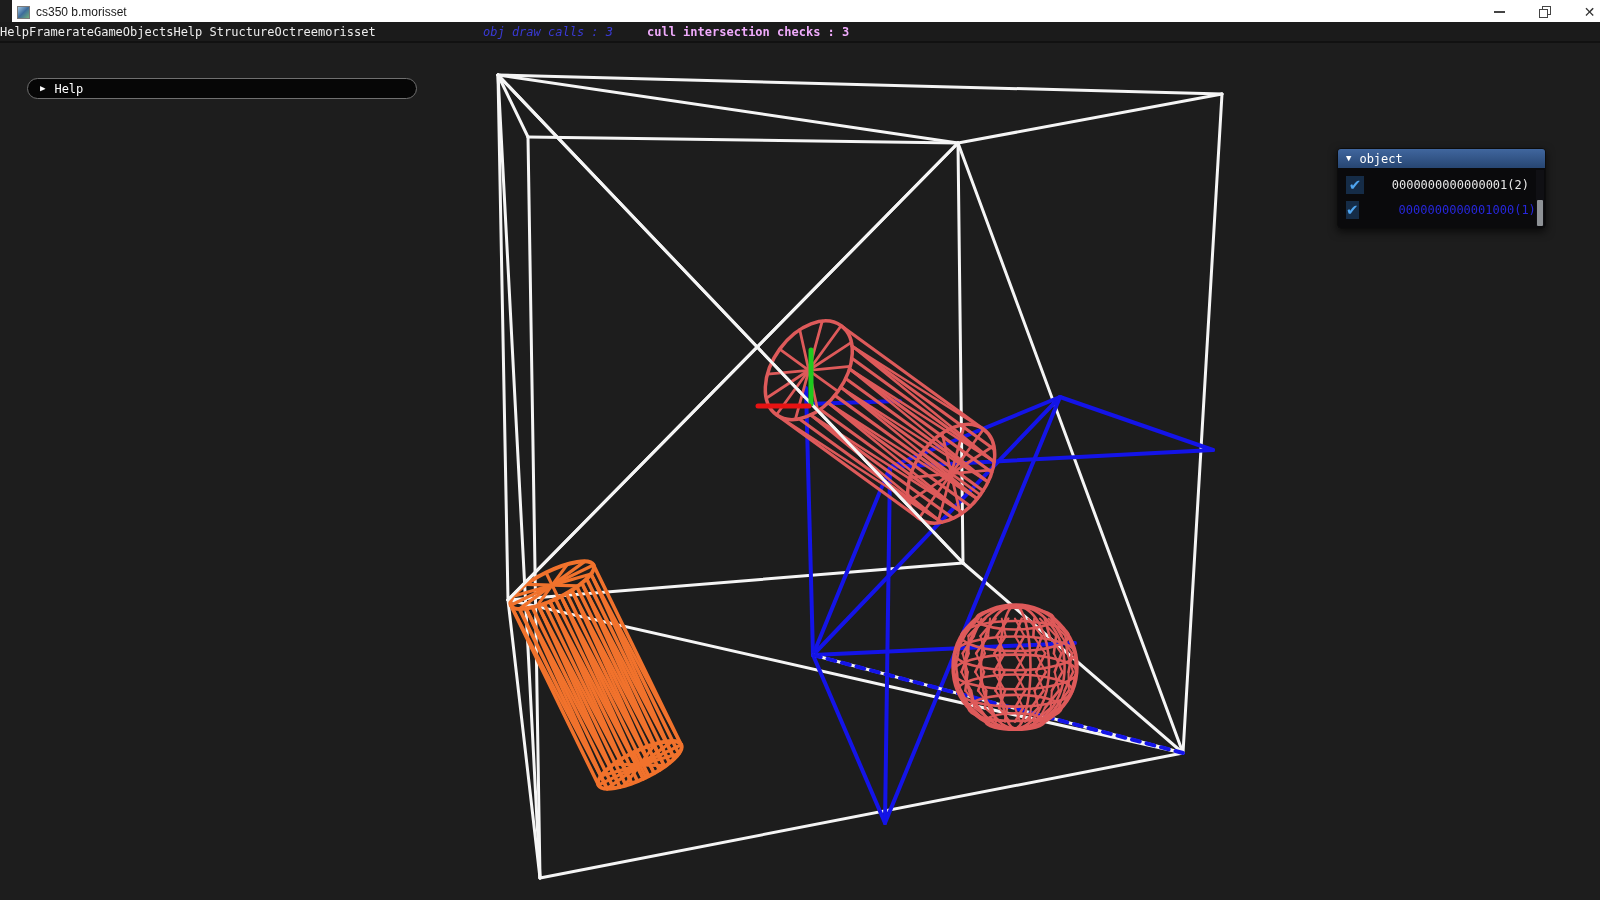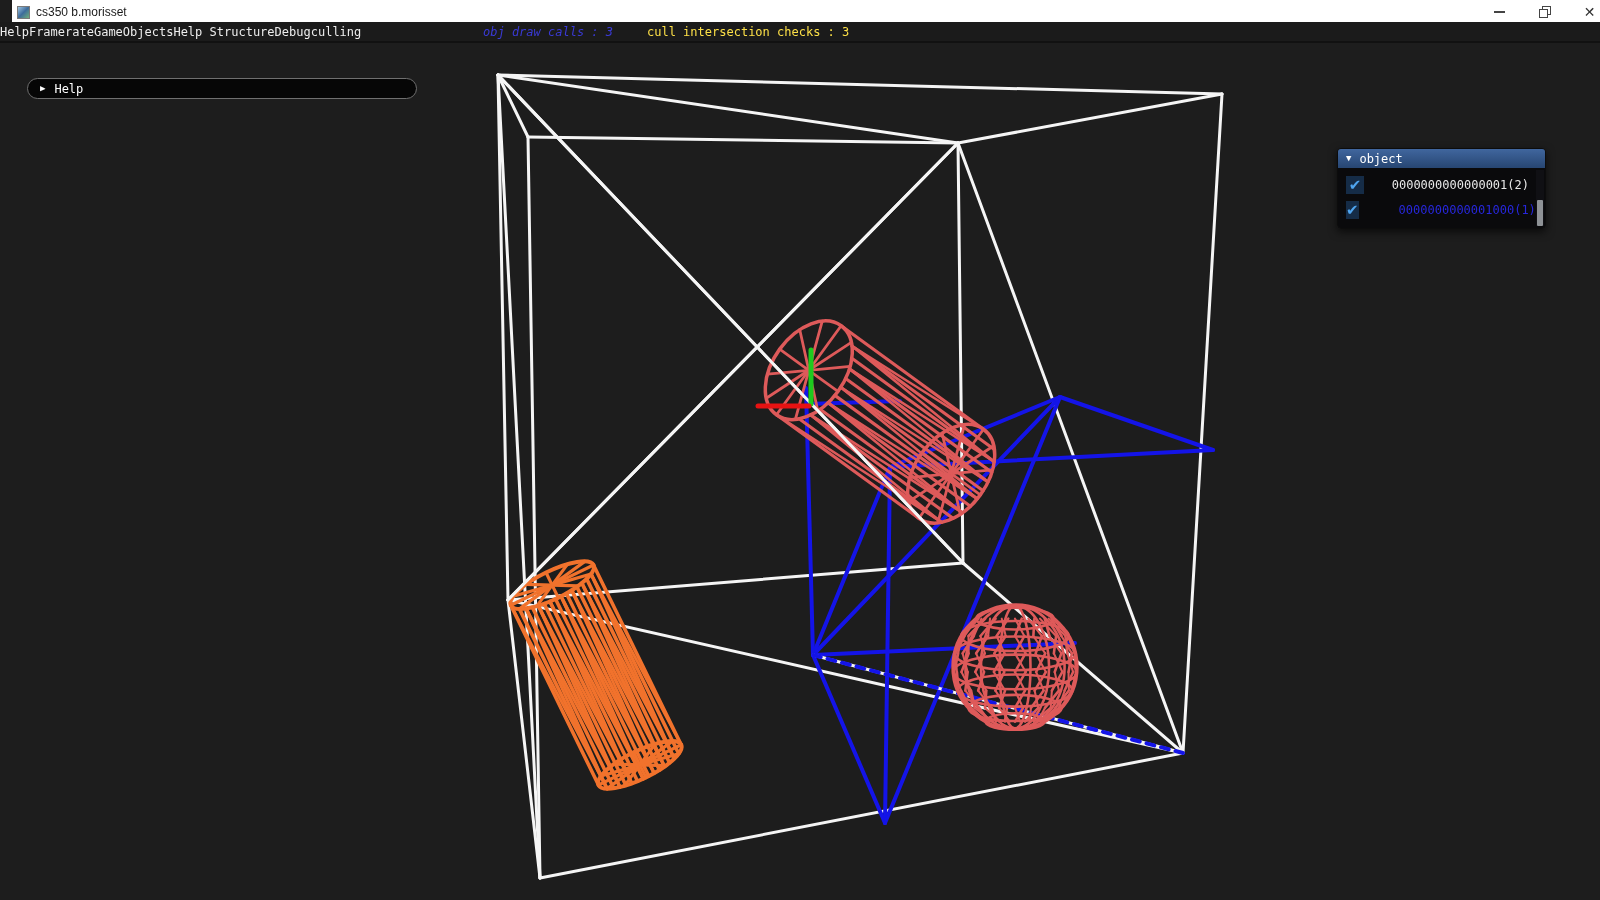--- a/index.html
+++ b/index.html
@@ -68,24 +68,24 @@
       <span class="close-glyph">✕</span>
     </div>
   </div>
 </div>
 
 <div class="menubar">
   <span class="menu-item">Help</span>
   <span class="menu-item">Framerate</span>
   <span class="menu-item">GameObjects</span>
   <span class="menu-item">Help Structure</span>
-  <span class="menu-item">Debug</span>
-  <span class="menu-item">culling</span>
+  <span class="menu-item">Octree</span>
+  <span class="menu-item">morisset</span>
   <span class="stat stat1" style="color: rgb(58, 58, 214); font-style: italic;">obj draw calls : 3</span>
-  <span class="stat stat2" style="color: #fde047;">cull intersection checks : 3</span>
+  <span class="stat stat2" style="color: #f0abfc; font-weight: bold;">cull intersection checks : 3</span>
 </div>
 
 <div class="viewport" style="background: rgb(29, 29, 29);">
   <svg id="scene" width="1600" height="857" viewBox="0 0 1600 857">
       <g>
         <line x1="498" y1="32" x2="1222" y2="51" stroke="#f5f5f5" stroke-width="3" stroke-linecap="round"></line>
         <line x1="498" y1="32" x2="958" y2="100" stroke="#f5f5f5" stroke-width="3" stroke-linecap="round"></line>
         <line x1="498" y1="32" x2="528" y2="94" stroke="#f5f5f5" stroke-width="3" stroke-linecap="round"></line>
         <line x1="528" y1="94" x2="958" y2="100" stroke="#f5f5f5" stroke-width="3" stroke-linecap="round"></line>
         <line x1="1222" y1="51" x2="958" y2="100" stroke="#f5f5f5" stroke-width="3" stroke-linecap="round"></line>

